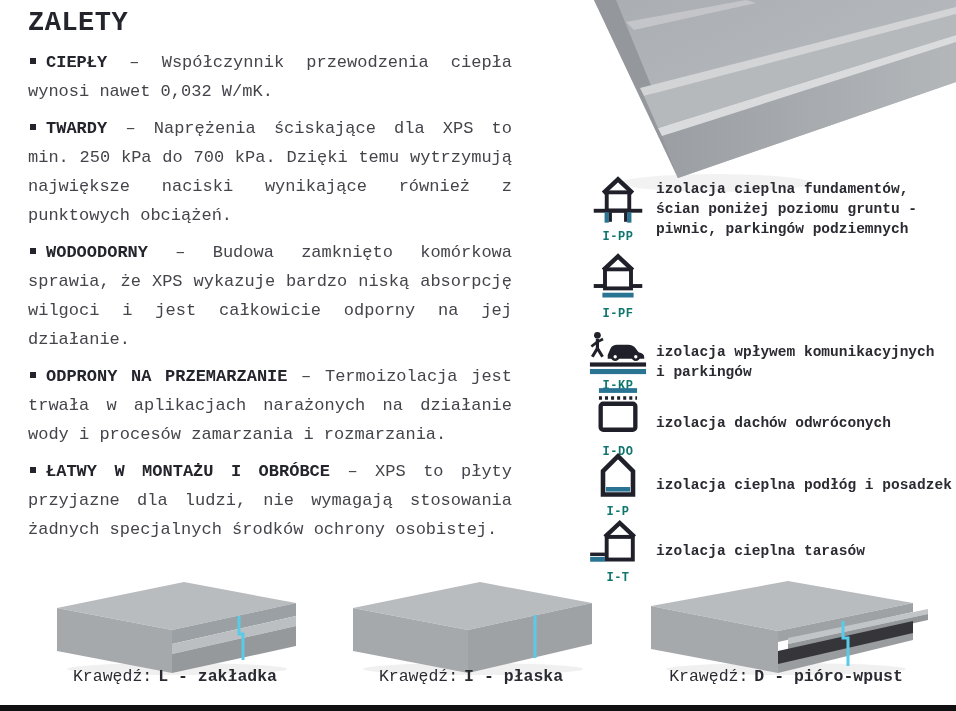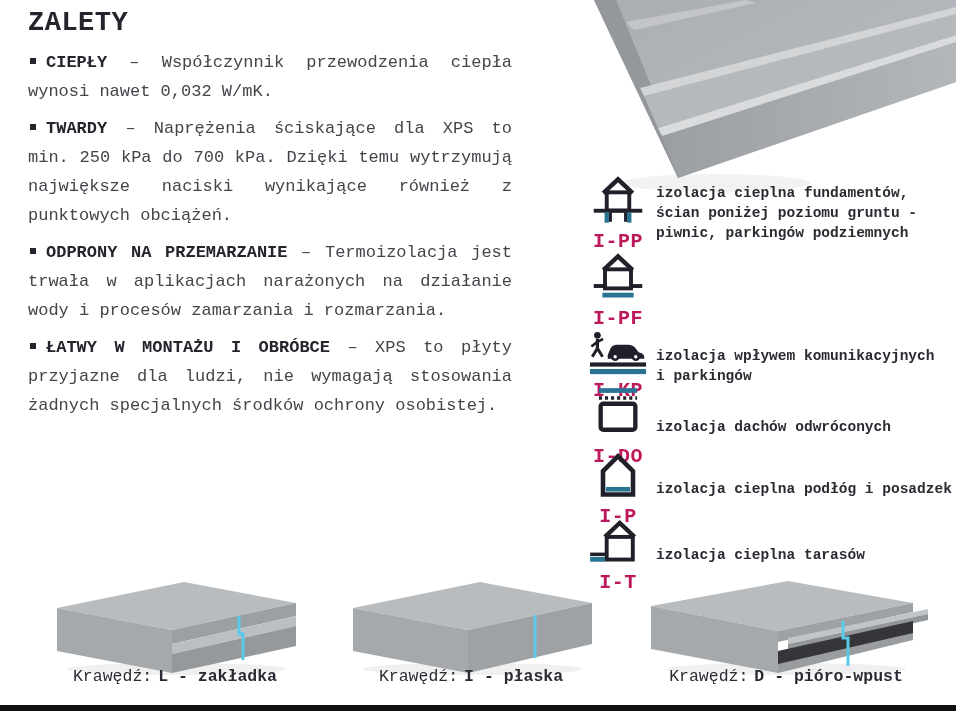--- a/index.html
+++ b/index.html
@@ -19,21 +19,21 @@
     display:inline-block;width:6px;height:6px;background:#24242c;margin:0 10px 3px 2px;
     vertical-align:middle;
   }
   .term{font-weight:800;color:#24242c;}
   
   .photo{position:absolute;right:0;top:0;width:370px;height:195px;}
   
   .apps{position:absolute;left:584px;top:173px;width:372px;height:412px;}
   .app-row{position:absolute;left:0;display:flex;align-items:center;width:372px;}
   .app-icon-wrap{width:68px;display:flex;flex-direction:column;align-items:center;flex:none;}
-  .app-code{font-size:20px;font-weight:800;color:#be185d;margin-top:1px;letter-spacing:.5px;}
+  .app-code{font-size:12px;font-weight:800;color:#0f766e;margin-top:1px;letter-spacing:.5px;}
   .app-desc{
     font-size:14.5px;font-weight:700;color:#2a2a32;line-height:1.38;white-space:pre-line;
     margin-left:4px;
   }
   
   .board{position:absolute;top:576px;height:100px;}
   .board1{left:42px;width:266px;}
   .board2{left:338px;width:266px;}
   .board3{left:636px;width:300px;}
   .caption{
@@ -76,20 +76,24 @@
 
     <p class="adv-p">
       <span class="bullet"></span><span class="term">CIEPŁY</span>
       <span>– Współczynnik przewodzenia ciepła wynosi nawet 0,032 W/mK.</span>
     </p>
     <p class="adv-p">
       <span class="bullet"></span><span class="term">TWARDY</span>
       <span>– Naprężenia ściskające dla XPS to min. 250 kPa do 700 kPa. Dzięki temu wytrzymują największe naciski wynikające również z punktowych obciążeń.</span>
     </p>
     <p class="adv-p">
+      <span class="bullet"></span><span class="term">WODOODORNY</span>
+      <span>– Budowa zamknięto komórkowa sprawia, że XPS wykazuje bardzo niską absorpcję wilgoci i jest całkowicie odporny na jej działanie.</span>
+    </p>
+    <p class="adv-p">
       <span class="bullet"></span><span class="term">ODPRONY NA PRZEMARZANIE</span>
       <span>– Termoizolacja jest trwała w aplikacjach narażonych na działanie wody i procesów zamarzania i rozmarzania.</span>
     </p>
     <p class="adv-p">
       <span class="bullet"></span><span class="term">ŁATWY W MONTAŻU I OBRÓBCE</span>
       <span>– XPS to płyty przyjazne dla ludzi, nie wymagają stosowania żadnych specjalnych środków ochrony osobistej.</span>
     </p>
   </div>
 
   <div class="apps">

